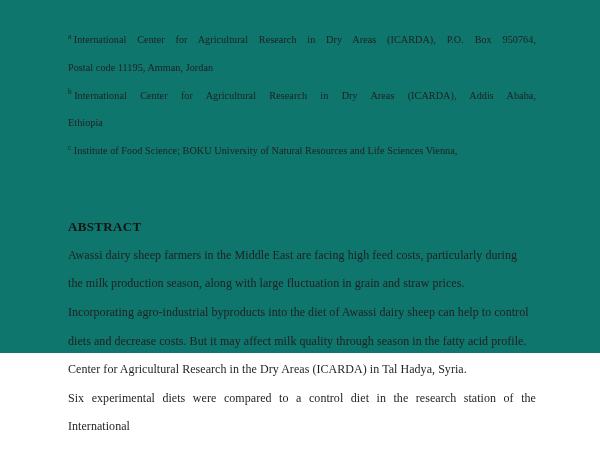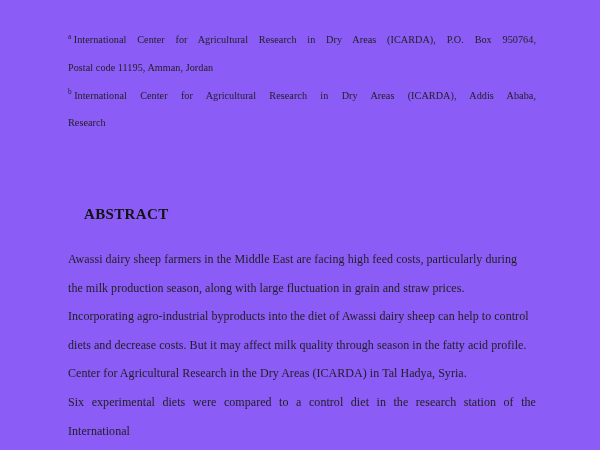--- a/index.html
+++ b/index.html
@@ -13,22 +13,22 @@
     height: 450px;
     overflow: hidden;
     font-family: "Liberation Serif", "DejaVu Serif", serif;
     color: #1c1c1c;
     -webkit-font-smoothing: antialiased;
   }
 
   .page {
     position: relative;
     width: 600px;
-    height: 450px;
-    background: #8b5cf6;
+    height: 353px;
+    background: #0f766e;
     box-sizing: border-box;
   }
 
   .content {
     position: absolute;
     left: 68px;
     top: 26px;
     width: 468px;
   }
 
@@ -61,26 +61,26 @@
     padding-right: 2.5px;
   }
 
   
   .gap {
     height: 48px;
   }
 
   
   .abstract-heading {
-    font-size: 15px;
+    font-size: 13px;
     font-weight: bold;
     line-height: 27.8px;
     letter-spacing: 0.35px;
     color: #131313;
-    margin: 16px;
+    margin: 0;
   }
   .abs-line {
     font-size: 12px;
     line-height: 28.6px;
     text-align: justify;
     text-justify: inter-word;
     color: #1f1f1f;
     letter-spacing: 0.05px;
     margin: 0;
   }
@@ -94,22 +94,23 @@
 
 <div class="page">
   <div class="content">
 
     <div class="affiliations">
 
       <p class="aff-line justify-all"><span class="sup">a</span><span>International Center for Agricultural Research in Dry Areas (ICARDA), P.O. Box 950764,</span></p>
       <p class="aff-line last">Postal code 11195, Amman, Jordan</p>
 
       <p class="aff-line justify-all"><span class="sup">b</span><span>International Center for Agricultural Research in Dry Areas (ICARDA), Addis Ababa,</span></p>
-      <p class="aff-line last">Research</p>
+      <p class="aff-line last">Ethiopia</p>
 
+      <p class="aff-line"><span class="sup">c</span><span>Institute of Food Science; BOKU University of Natural Resources and Life Sciences Vienna,</span></p>
 
     </div>
 
     <div class="gap"></div>
 
     <div class="abstract">
       <p class="abstract-heading">ABSTRACT</p>
       <p class="abs-line">Awassi dairy sheep farmers in the Middle East are facing high feed costs, particularly during</p>
       <p class="abs-line last">the milk production season, along with large fluctuation in grain and straw prices.</p>
       <p class="abs-line">Incorporating agro-industrial byproducts into the diet of Awassi dairy sheep can help to control</p>

